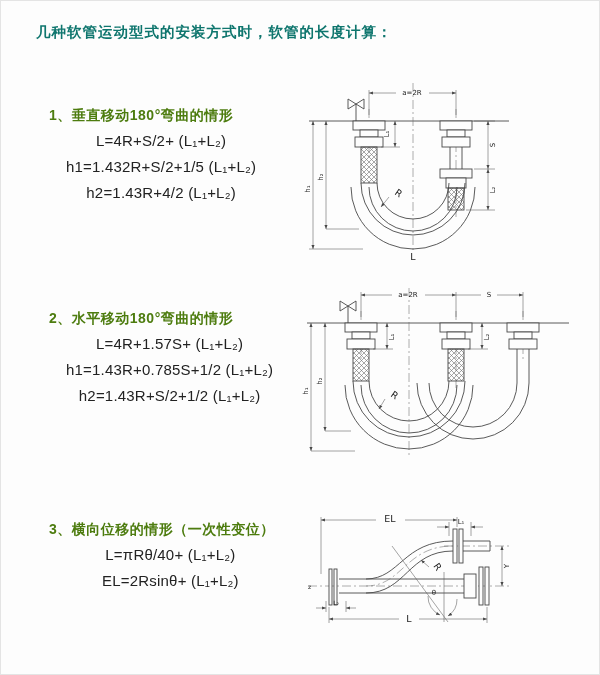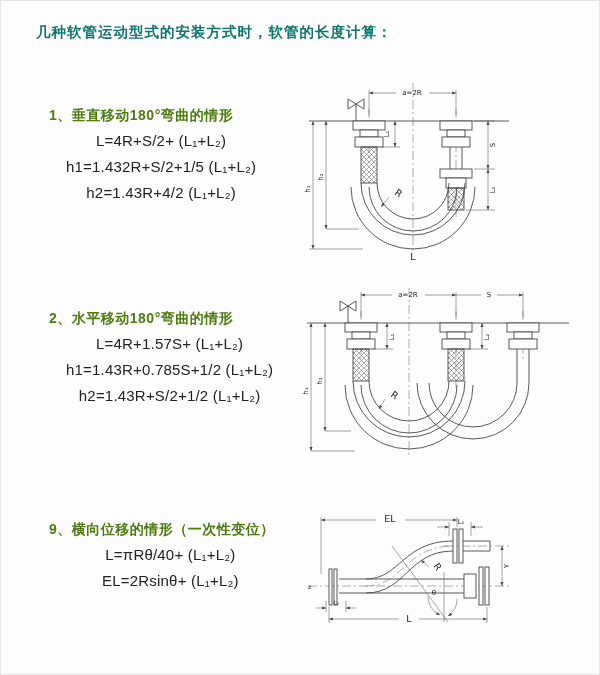--- a/index.html
+++ b/index.html
@@ -232,21 +232,21 @@
       <text transform="rotate(-90 190 54)" x="190" y="54" text-anchor="middle">L₂</text>
     </g>
 
     <g>
       <line class="th" x1="86" y1="116" x2="80" y2="126" marker-end="url(#m2)"></line>
       <text transform="rotate(35 91 113)" x="91" y="113" class="big">R</text>
     </g>
   </svg>
 
   <div class="section" id="sec3">
-    <div class="sec-heading">9、横向位移的情形（一次性变位）</div>
+    <div class="sec-heading">3、横向位移的情形（一次性变位）</div>
     <div class="formula">L=πRθ/40+ (L₁+L₂)</div>
     <div class="formula">EL=2Rsinθ+ (L₁+L₂)</div>
   </div>
 
   <svg class="diag" id="d3" width="297" height="152" viewBox="0 0 297 152">
     <defs>
       <marker id="m3" viewBox="0 0 10 10" refX="9" refY="5" markerWidth="8" markerHeight="8" orient="auto-start-reverse">
         <path d="M0,1.5 L9,5 L0,8.5 z" fill="#474747"></path>
       </marker>
     </defs>

